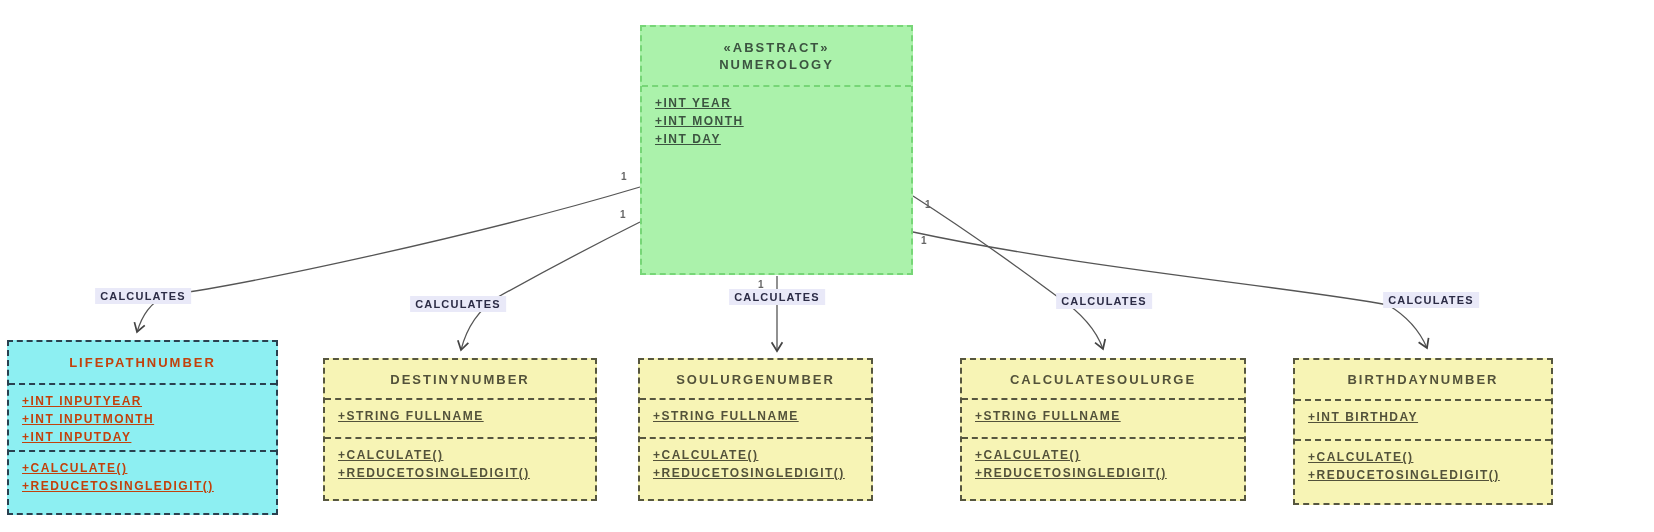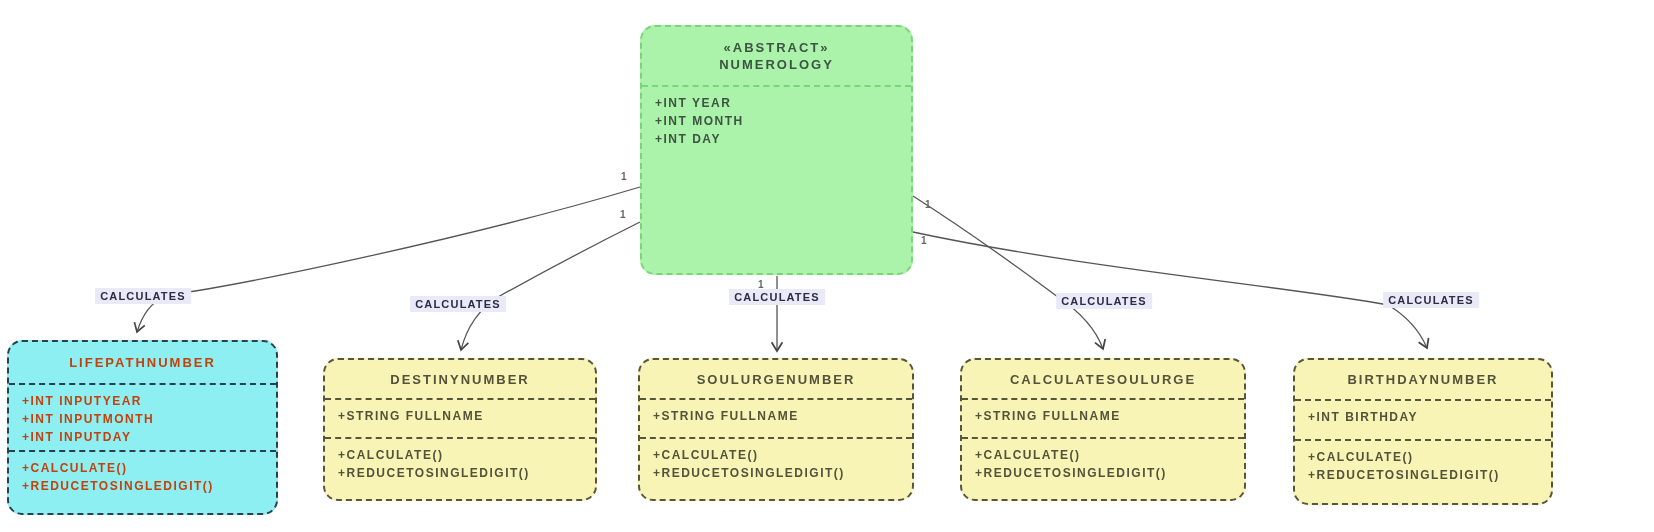--- a/index.html
+++ b/index.html
@@ -2,42 +2,42 @@
 <html><head>
 <meta charset="utf-8">
 <style>
   html,body{margin:0;padding:0;background:#ffffff;}
   #canvas{
     position:relative;width:1654px;height:532px;background:#ffffff;overflow:hidden;
     font-family:"Liberation Sans",sans-serif;font-weight:bold;
   }
   svg.edges{position:absolute;left:0;top:0;width:1654px;height:532px;z-index:1;}
 
-  .uml-class{position:absolute;z-index:2;box-sizing:border-box;border-radius:15px;}
+  .uml-class{position:absolute;z-index:2;box-sizing:border-box;}
   .uml-class .sec{box-sizing:border-box;overflow:hidden;}
 
   
   .green{background:#abf2ab;border:2px dashed #77d677;color:#3c5440;}
   .green .sec{border-top:2px dashed #77d677;}
   .green .sec.title{border-top:none;}
 
   
   .cyan{background:#8deff2;border:2px dashed #29404f;color:#c2410c;}
   .cyan .sec{border-top:2px dashed #29404f;}
   .cyan .sec.title{border-top:none;}
 
   
   .yellow{background:#f7f4b5;border:2px dashed #56563f;color:#53523a;}
   .yellow .sec{border-top:2px dashed #56563f;}
   .yellow .sec.title{border-top:none;}
 
   .sec.title{display:flex;flex-direction:column;align-items:center;justify-content:center;
     font-size:13px;letter-spacing:2px;text-align:center;line-height:17px;}
   .member{font-size:12px;letter-spacing:1.5px;line-height:18px;padding-left:13px;white-space:nowrap;}
-  .attrs,.methods{padding-top:7px;}
+  .attrs,.methods{padding-top:7px;text-decoration:underline;}
 
   .edge-label{
     position:absolute;z-index:3;transform:translate(-50%,-50%);
     background:#e9e9f8;color:#2b2b45;font-size:11px;letter-spacing:1.2px;
     padding:2px 5px;white-space:nowrap;
   }
   .mult{
     position:absolute;z-index:3;color:#666666;font-size:10px;font-weight:bold;
   }
 </style>
@@ -94,21 +94,21 @@
     </div>
     <div class="sec attrs" style="height:39px">
       <div class="member">+STRING FULLNAME</div>
     </div>
     <div class="sec methods" style="height:58px">
       <div class="member">+CALCULATE()</div>
       <div class="member">+REDUCETOSINGLEDIGIT()</div>
     </div>
   </div>
 
-  <div class="uml-class yellow" style="left:638px;top:358px;width:276px;height:143px">
+  <div class="uml-class yellow" style="left:638px;top:358px;width:235px;height:143px">
     <div class="sec title" style="height:38px">
       <div>SOULURGENUMBER</div>
     </div>
     <div class="sec attrs" style="height:39px">
       <div class="member">+STRING FULLNAME</div>
     </div>
     <div class="sec methods" style="height:58px">
       <div class="member">+CALCULATE()</div>
       <div class="member">+REDUCETOSINGLEDIGIT()</div>
     </div>

